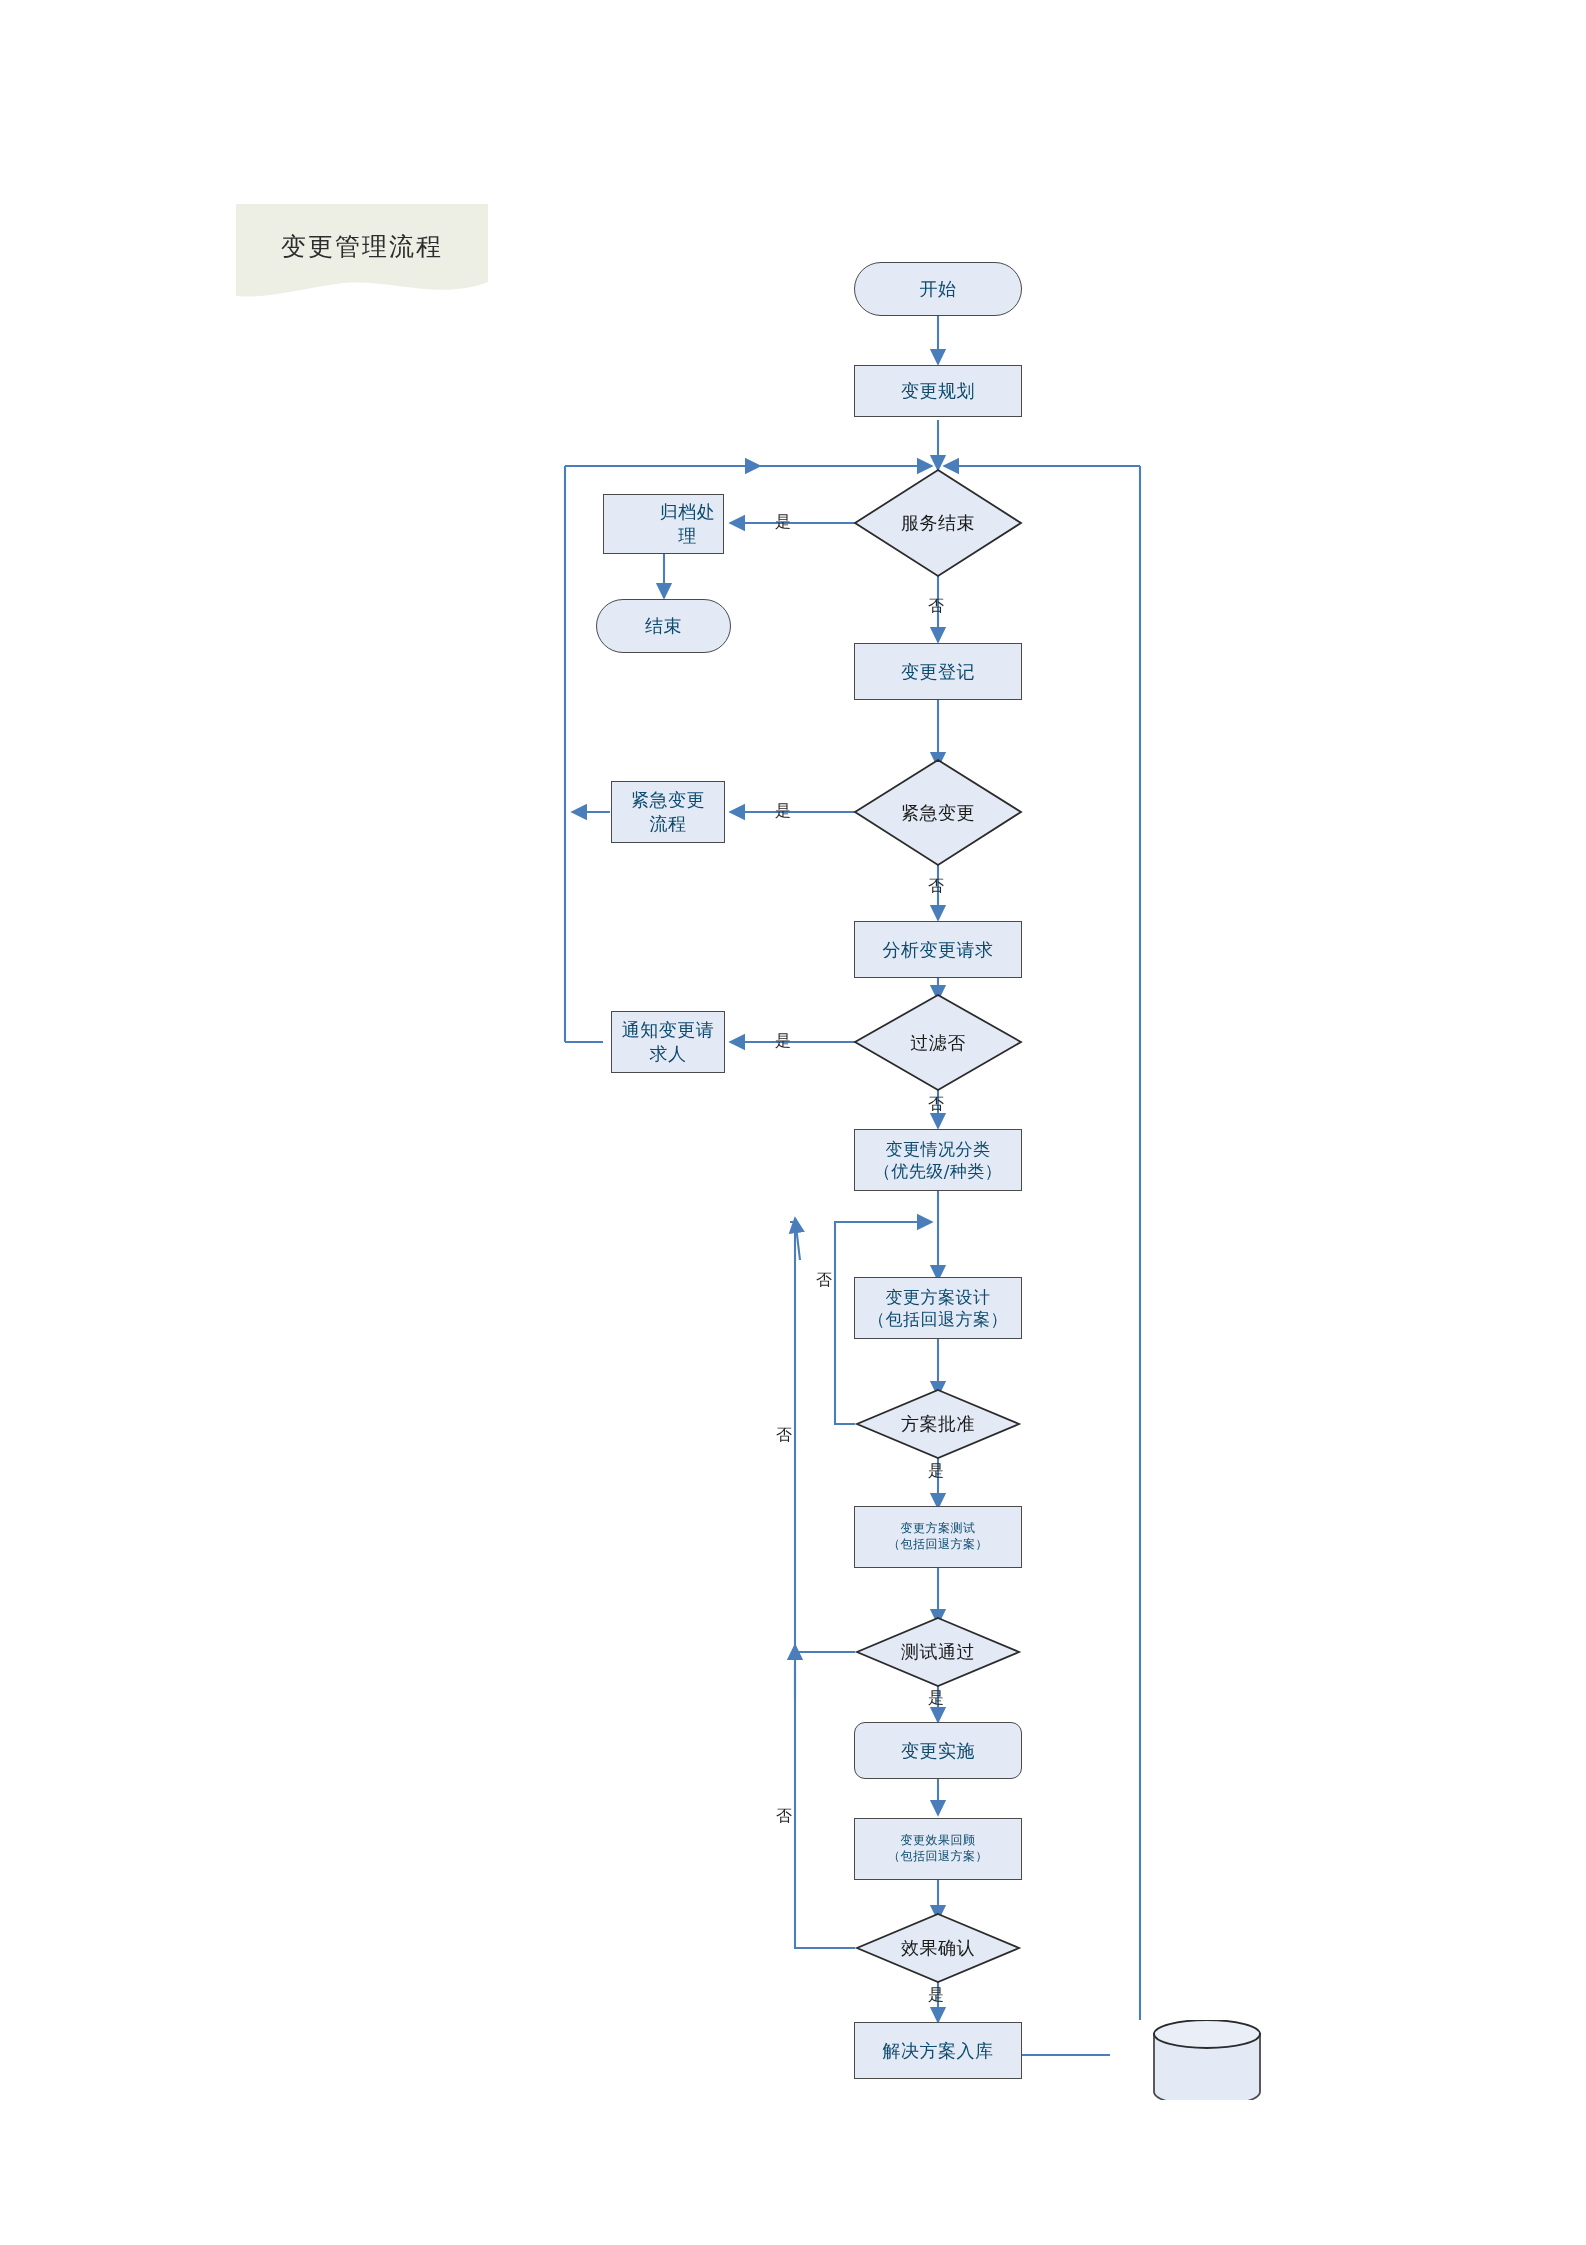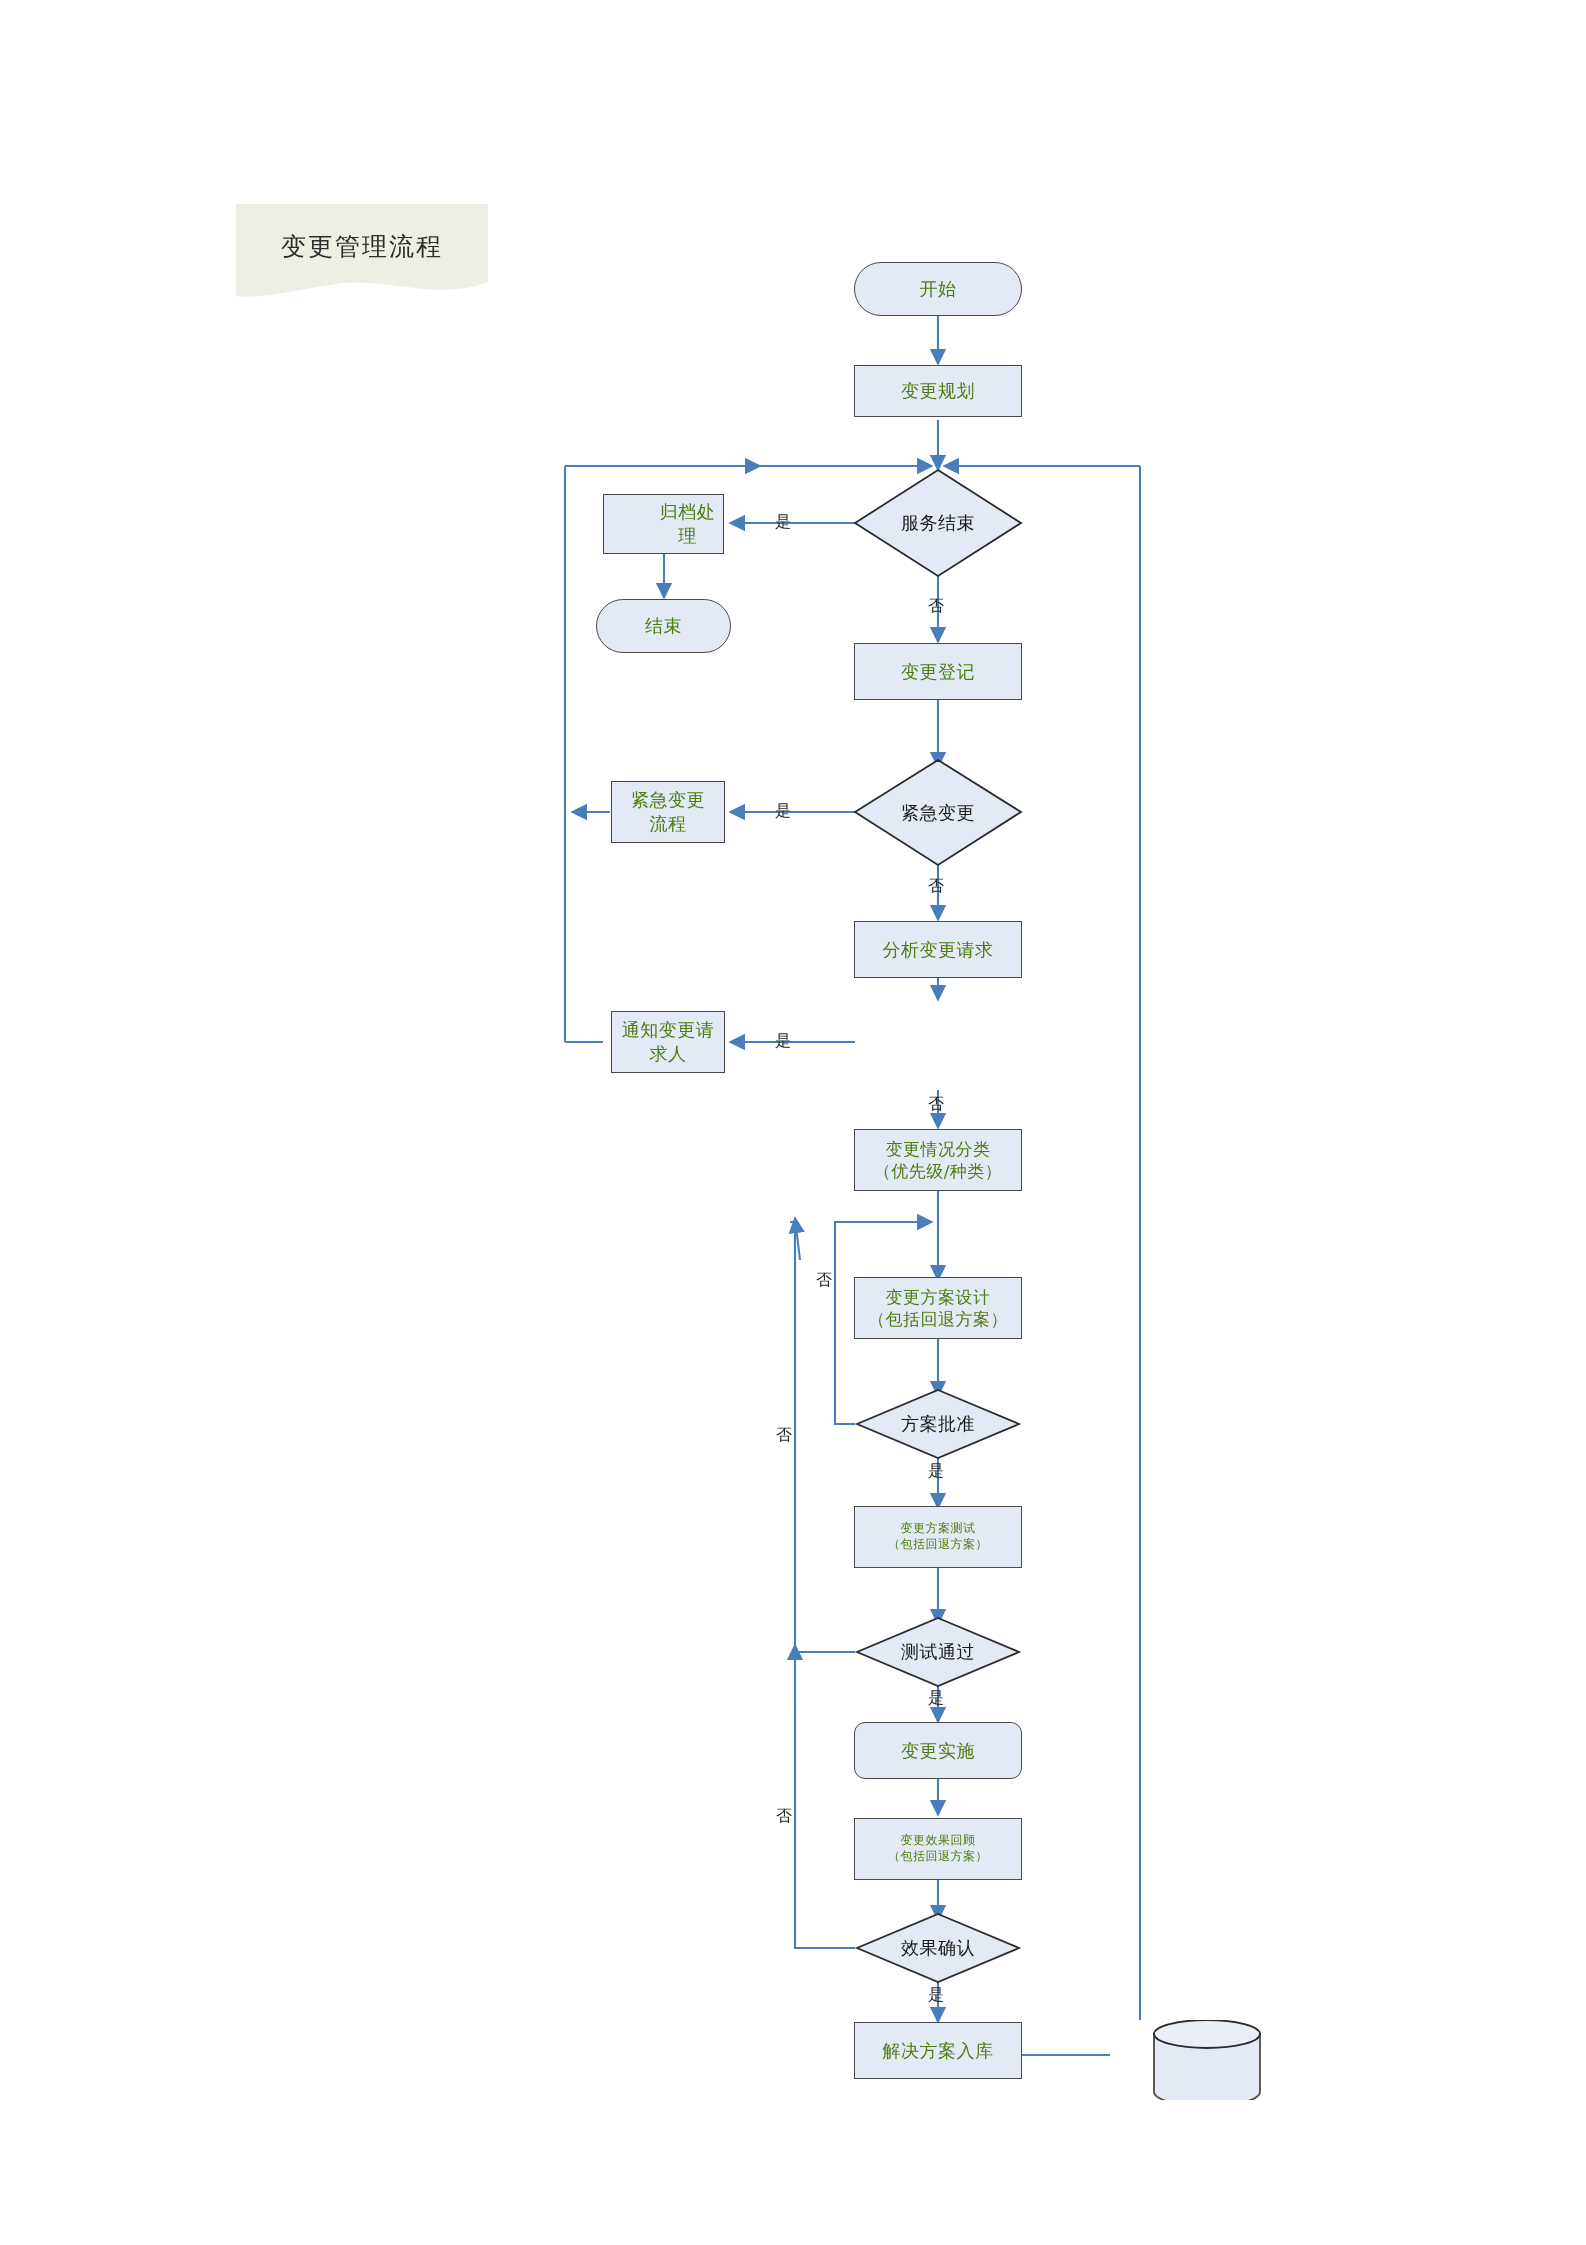--- a/index.html
+++ b/index.html
@@ -26,21 +26,21 @@
   }
   
   .node{
     position:absolute;
     box-sizing:border-box;
     background:#e3eaf5;
     border:1.6px solid #4a4a4a;
     display:flex;align-items:center;justify-content:center;
     text-align:center;
     font-family:"DejaVu Serif","Liberation Serif",serif;
-    font-size:18px;color:#4d7c0f;line-height:1.32;
+    font-size:18px;color:#0c4a6e;line-height:1.32;
     letter-spacing:.5px;
   }
   .node.term{border-radius:40px;}
   .node .lbl{display:block;white-space:pre-line;}
   
   .dia{position:absolute;}
   .dia svg{position:absolute;left:0;top:0;overflow:visible;}
   .dia .dlabel{
     position:absolute;left:0;top:0;width:100%;height:100%;
     display:flex;align-items:center;justify-content:center;
@@ -178,20 +178,26 @@
 
   <div class="node" style="left:611px;top:781px;width:114px;height:62px;">
     <span class="lbl">紧急变更
 流程</span>
   </div>
 
   <div class="node" style="left:854px;top:921px;width:168px;height:57px;">
     <span class="lbl">分析变更请求</span>
   </div>
 
+  <div class="dia" style="left:855px;top:995px;width:166px;height:95px;">
+    <svg width="166" height="95" viewBox="0 0 166 95">
+        <polygon points="83,0 166,47 83,95 0,47" fill="#e3eaf5" stroke="#2b2b2b" stroke-width="1.8"></polygon>
+      </svg>
+    <div class="dlabel">过滤否</div>
+  </div>
 
   <div class="node" style="left:611px;top:1011px;width:114px;height:62px;">
     <span class="lbl">通知变更请
 求人</span>
   </div>
 
   <div class="node" style="left:854px;top:1129px;width:168px;height:62px;font-size:17px;">
     <span class="lbl">变更情况分类
 （优先级/种类）</span>
   </div>

